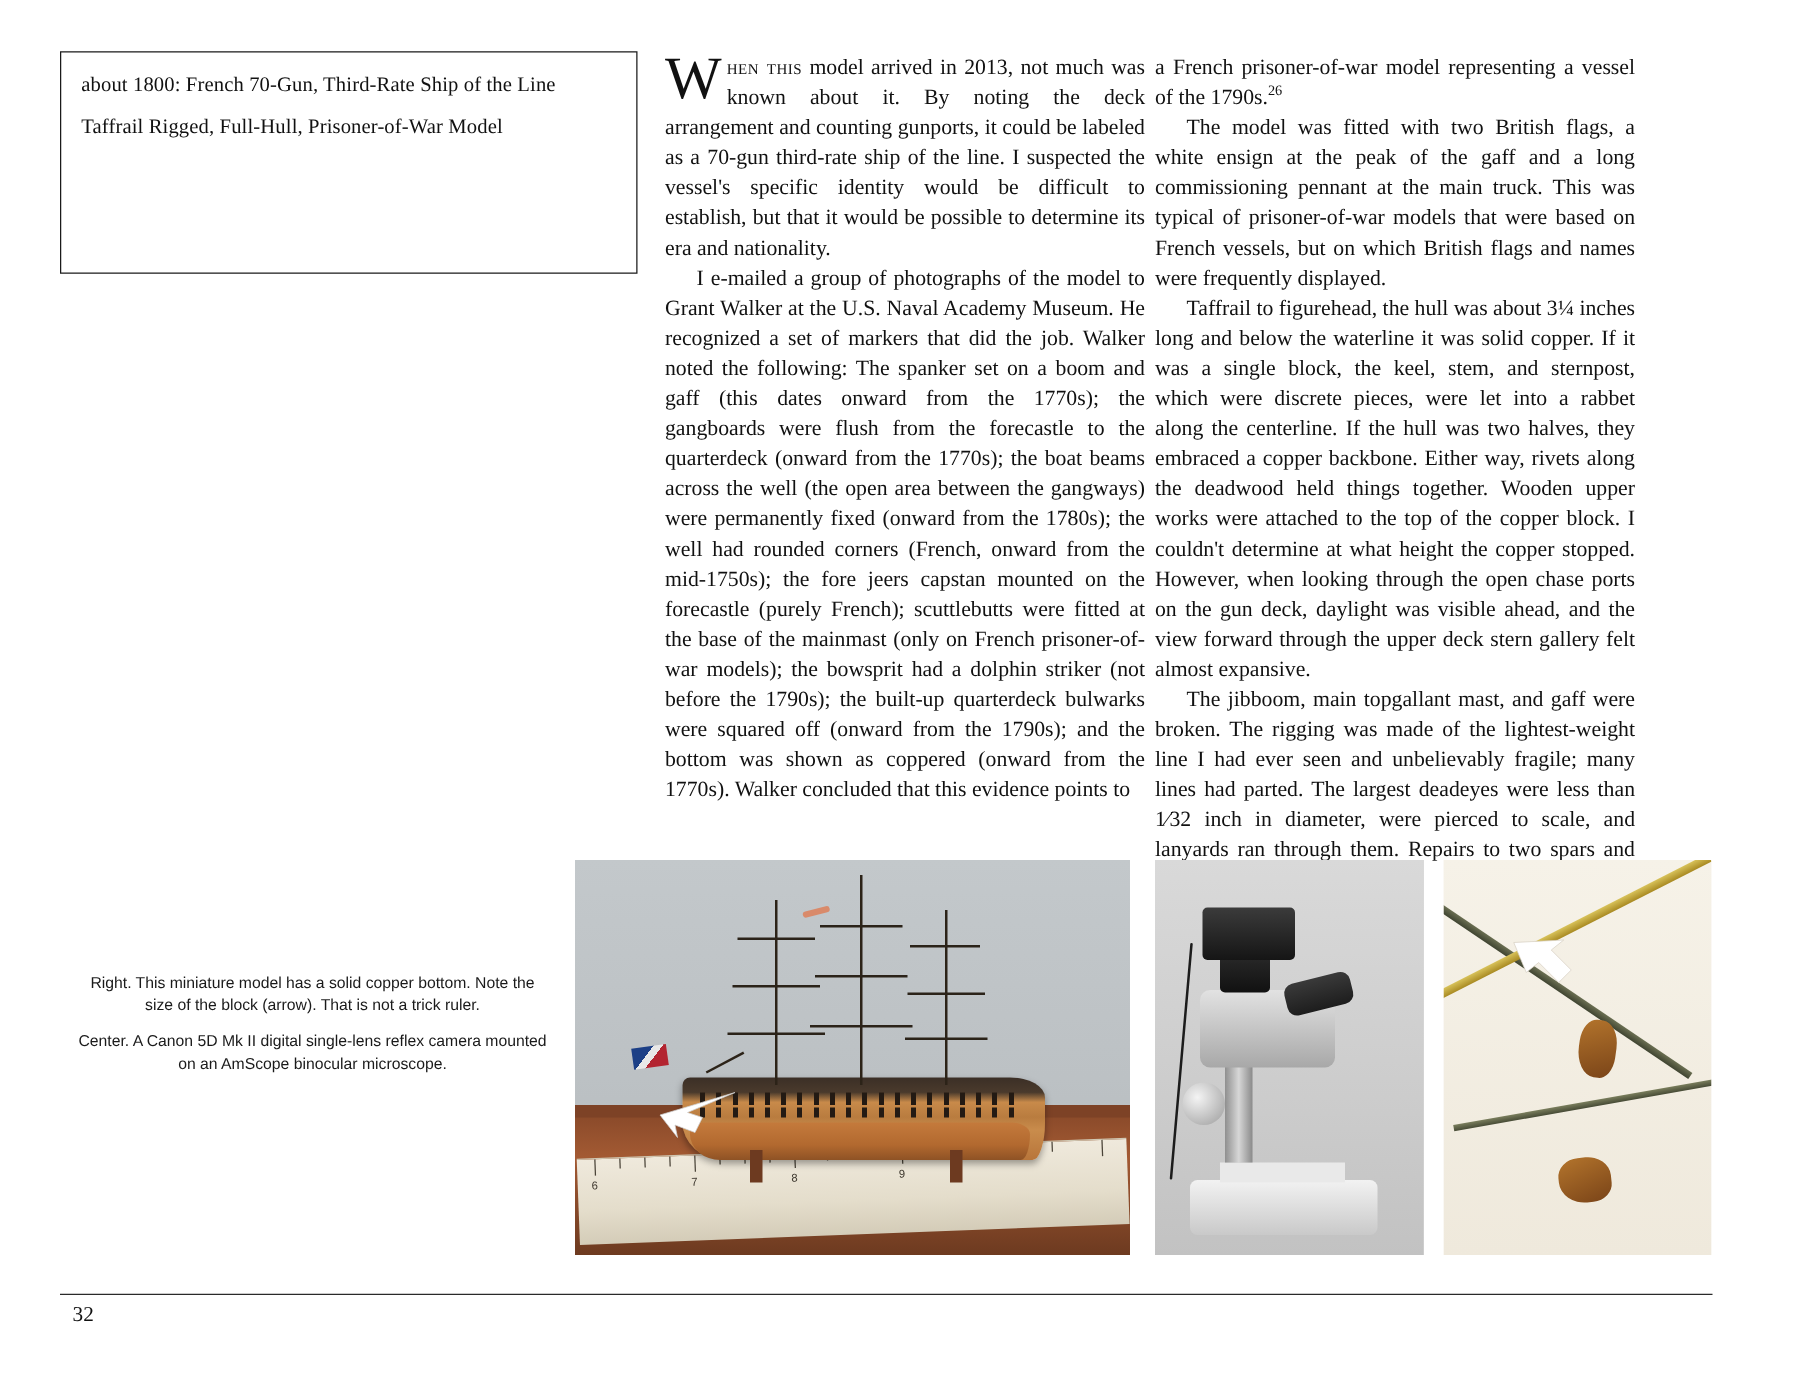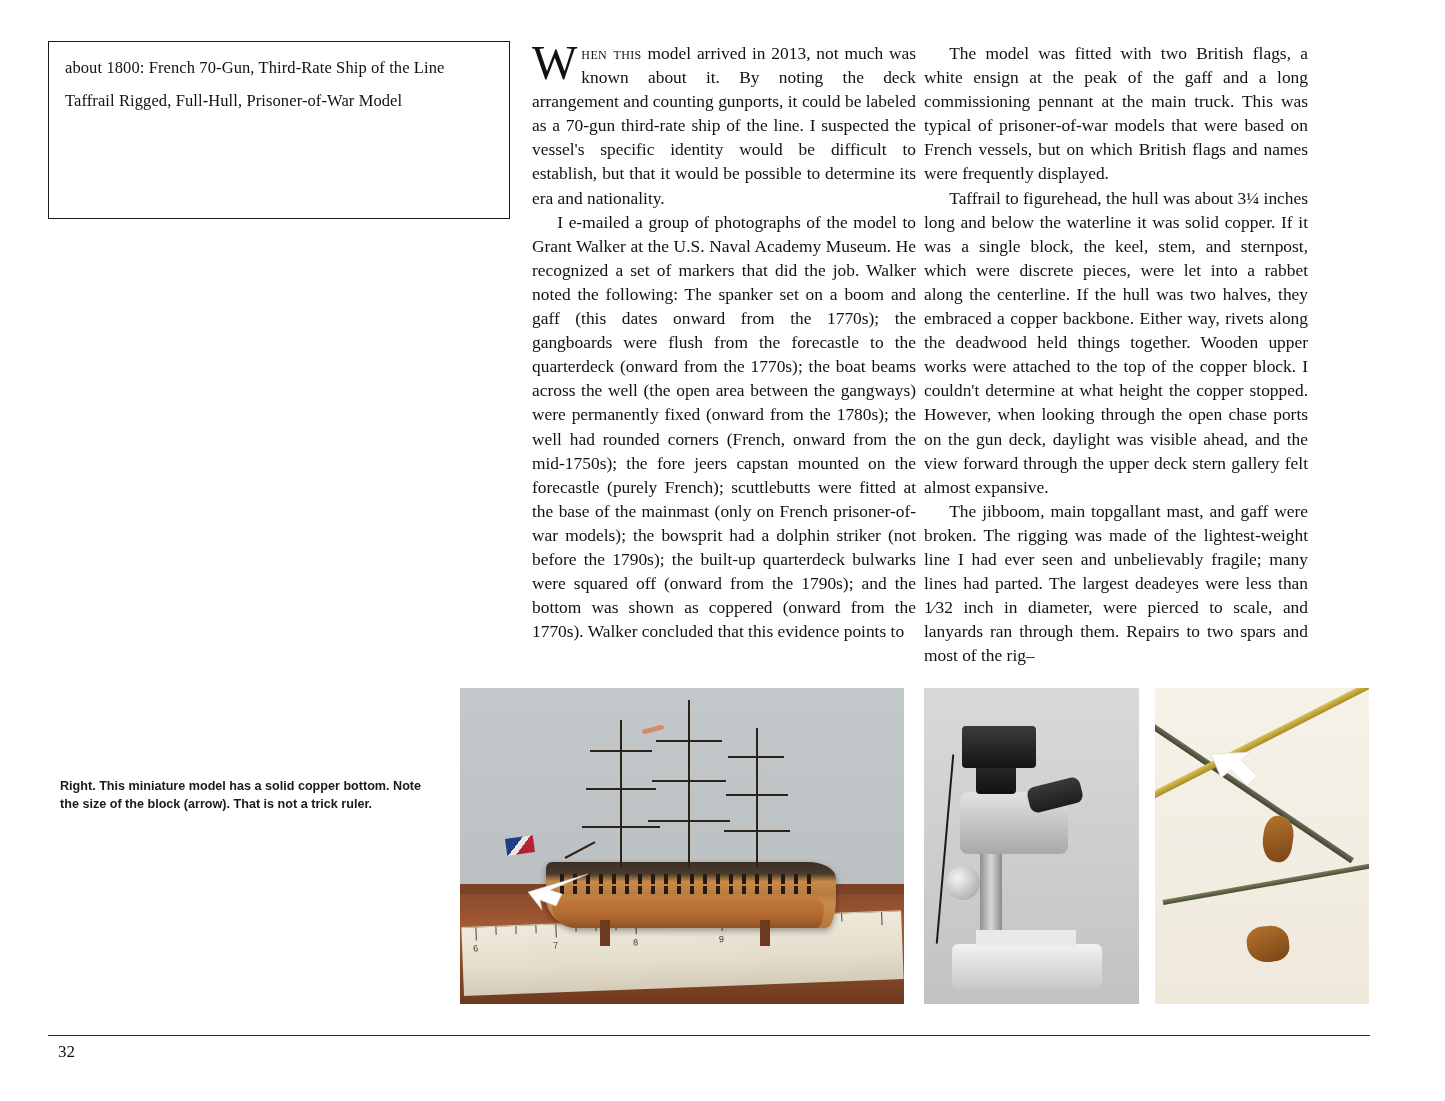--- a/index.html
+++ b/index.html
@@ -93,22 +93,21 @@
     left: 60px;
     top: 778px;
     width: 380px;
     font-family: "Liberation Sans", sans-serif;
     font-size: 12.6px;
     line-height: 1.42;
     color: #1a1a1a;
   }
   .captions p {
     margin: 0 0 11px 0;
-    text-align: left;
-    font-weight: bold;
+    text-align: center;
   }
 
   
   .photo {
     position: absolute;
     overflow: hidden;
   }
   #photo-ship {
     left: 460px;
     top: 688px;
@@ -245,27 +244,29 @@
   <div class="title-line">about 1800: French 70-Gun, Third-Rate Ship of the Line</div>
   <div class="title-line">Taffrail Rigged, Full-Hull, Prisoner-of-War Model</div>
 </div>
 
 <div class="col" id="col-mid">
   <p class="first"><span class="dropcap">W</span><span class="smallcaps">hen this</span><span> model arrived in 2013, not much was known about it. By noting the deck arrangement and counting gunports, it could be labeled as a 70-gun third-rate ship of the line. I suspected the vessel's specific identity would be difficult to establish, but that it would be possible to determine its era and nationality.</span></p>
   <p>I e-mailed a group of photographs of the model to Grant Walker at the U.S. Naval Academy Museum. He recognized a set of markers that did the job. Walker noted the following: The spanker set on a boom and gaff (this dates onward from the 1770s); the gangboards were flush from the forecastle to the quarterdeck (onward from the 1770s); the boat beams across the well (the open area between the gangways) were permanently fixed (onward from the 1780s); the well had rounded corners (French, onward from the mid-1750s); the fore jeers capstan mounted on the forecastle (purely French); scuttlebutts were fitted at the base of the mainmast (only on French prisoner-of-war models); the bowsprit had a dolphin striker (not before the 1790s); the built-up quarterdeck bulwarks were squared off (onward from the 1790s); and the bottom was shown as coppered (onward from the 1770s). Walker concluded that this evidence points to</p>
 </div>
 
 <div class="col" id="col-right">
+  <p class="first"><span>a French prisoner-of-war model representing a vessel of the 1790s.</span><span class="sup">26</span></p>
   <p>The model was fitted with two British flags, a white ensign at the peak of the gaff and a long commissioning pennant at the main truck. This was typical of prisoner-of-war models that were based on French vessels, but on which British flags and names were frequently displayed.</p>
   <p>Taffrail to figurehead, the hull was about 3¼ inches long and below the waterline it was solid copper. If it was a single block, the keel, stem, and sternpost, which were discrete pieces, were let into a rabbet along the centerline. If the hull was two halves, they embraced a copper backbone. Either way, rivets along the deadwood held things together. Wooden upper works were attached to the top of the copper block. I couldn't determine at what height the copper stopped. However, when looking through the open chase ports on the gun deck, daylight was visible ahead, and the view forward through the upper deck stern gallery felt almost expansive.</p>
   <p>The jibboom, main topgallant mast, and gaff were broken. The rigging was made of the lightest-weight line I had ever seen and unbelievably fragile; many lines had parted. The largest deadeyes were less than 1⁄32 inch in diameter, were pierced to scale, and lanyards ran through them. Repairs to two spars and most of the rig–</p>
 </div>
 
 <div class="captions">
   <p>Right. This miniature model has a solid copper bottom. Note the size of the block (arrow). That is not a trick ruler.</p>
+  <p>Center. A Canon 5D Mk II digital single-lens reflex camera mounted on an AmScope binocular microscope.</p>
 </div>
 
 <div class="photo" id="photo-ship">
   <div class="ship-bg"></div>
   <div class="ship-table"></div>
 
   <div class="ruler">
     <div class="ruler-tick" style="left:14px"></div>
     <div class="ruler-tick" style="left:34px;height:8px"></div>
     <div class="ruler-tick" style="left:54px;height:8px"></div>

